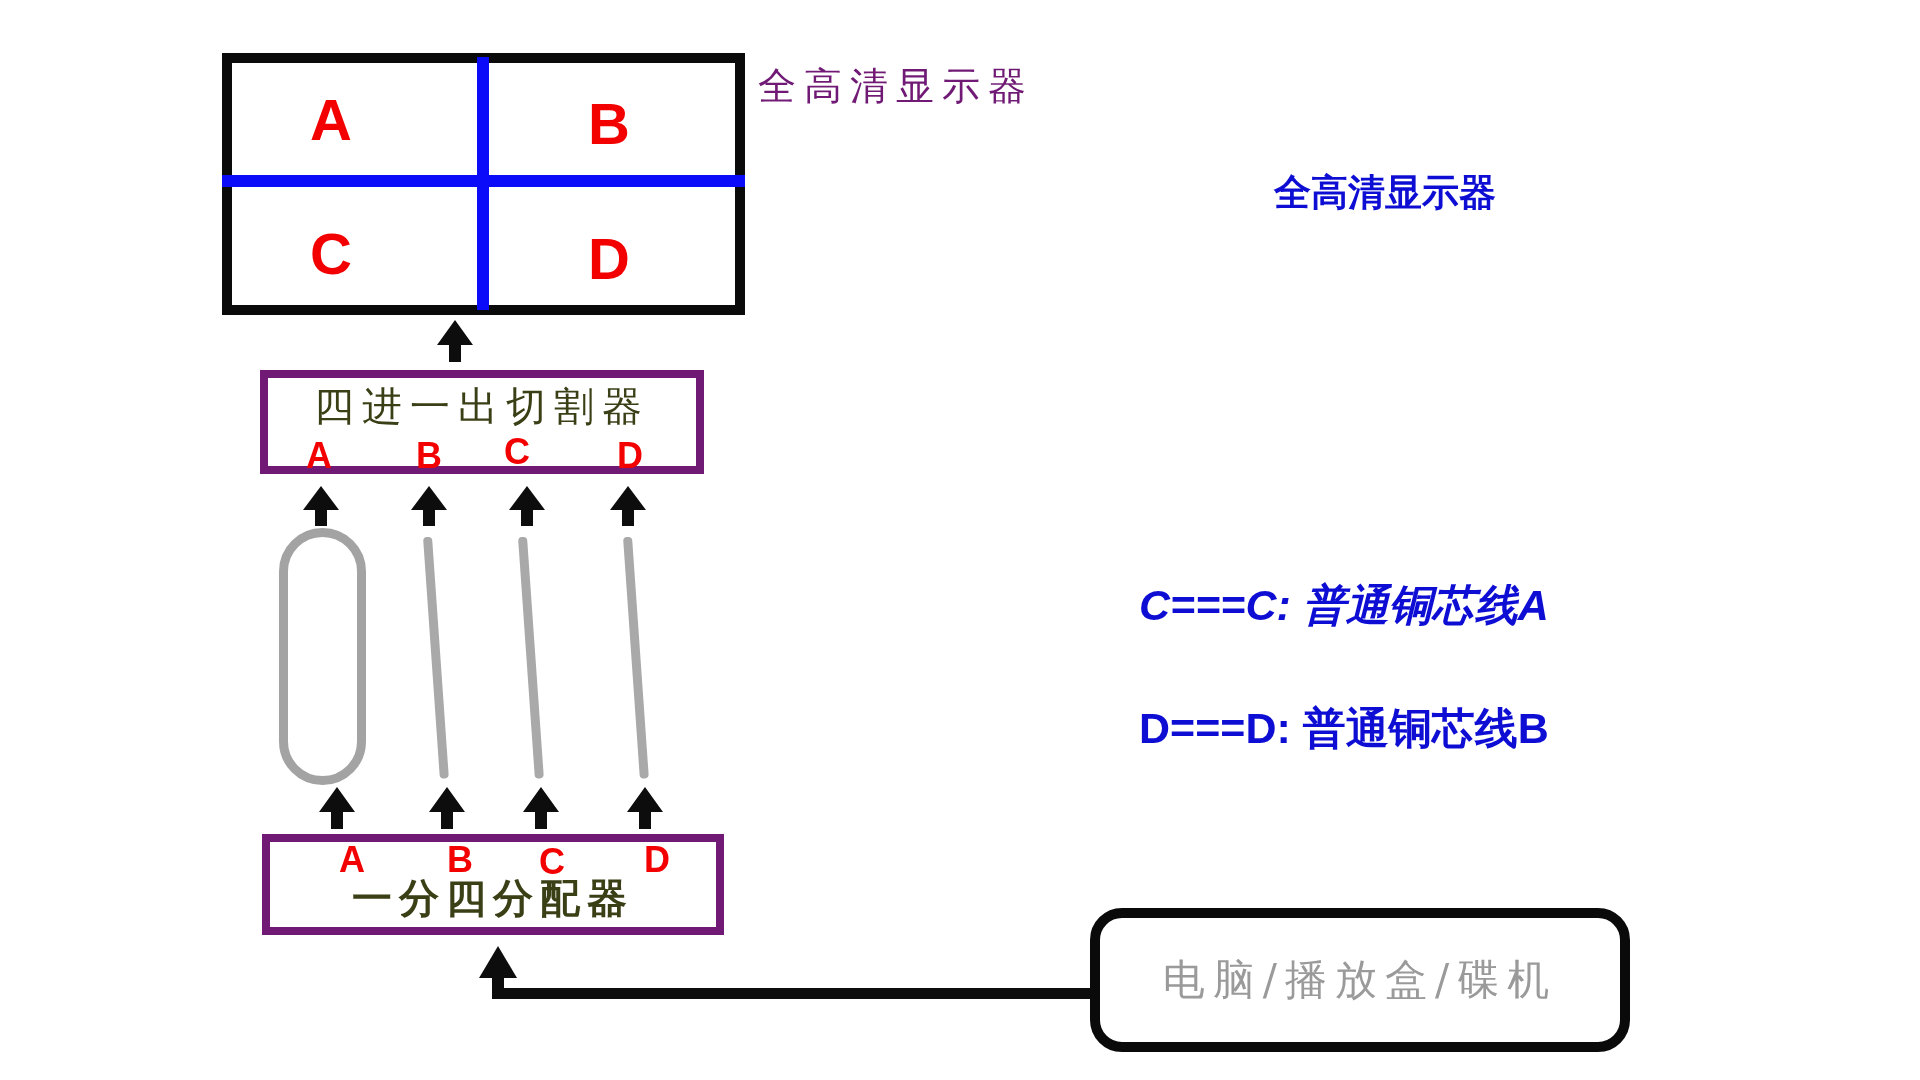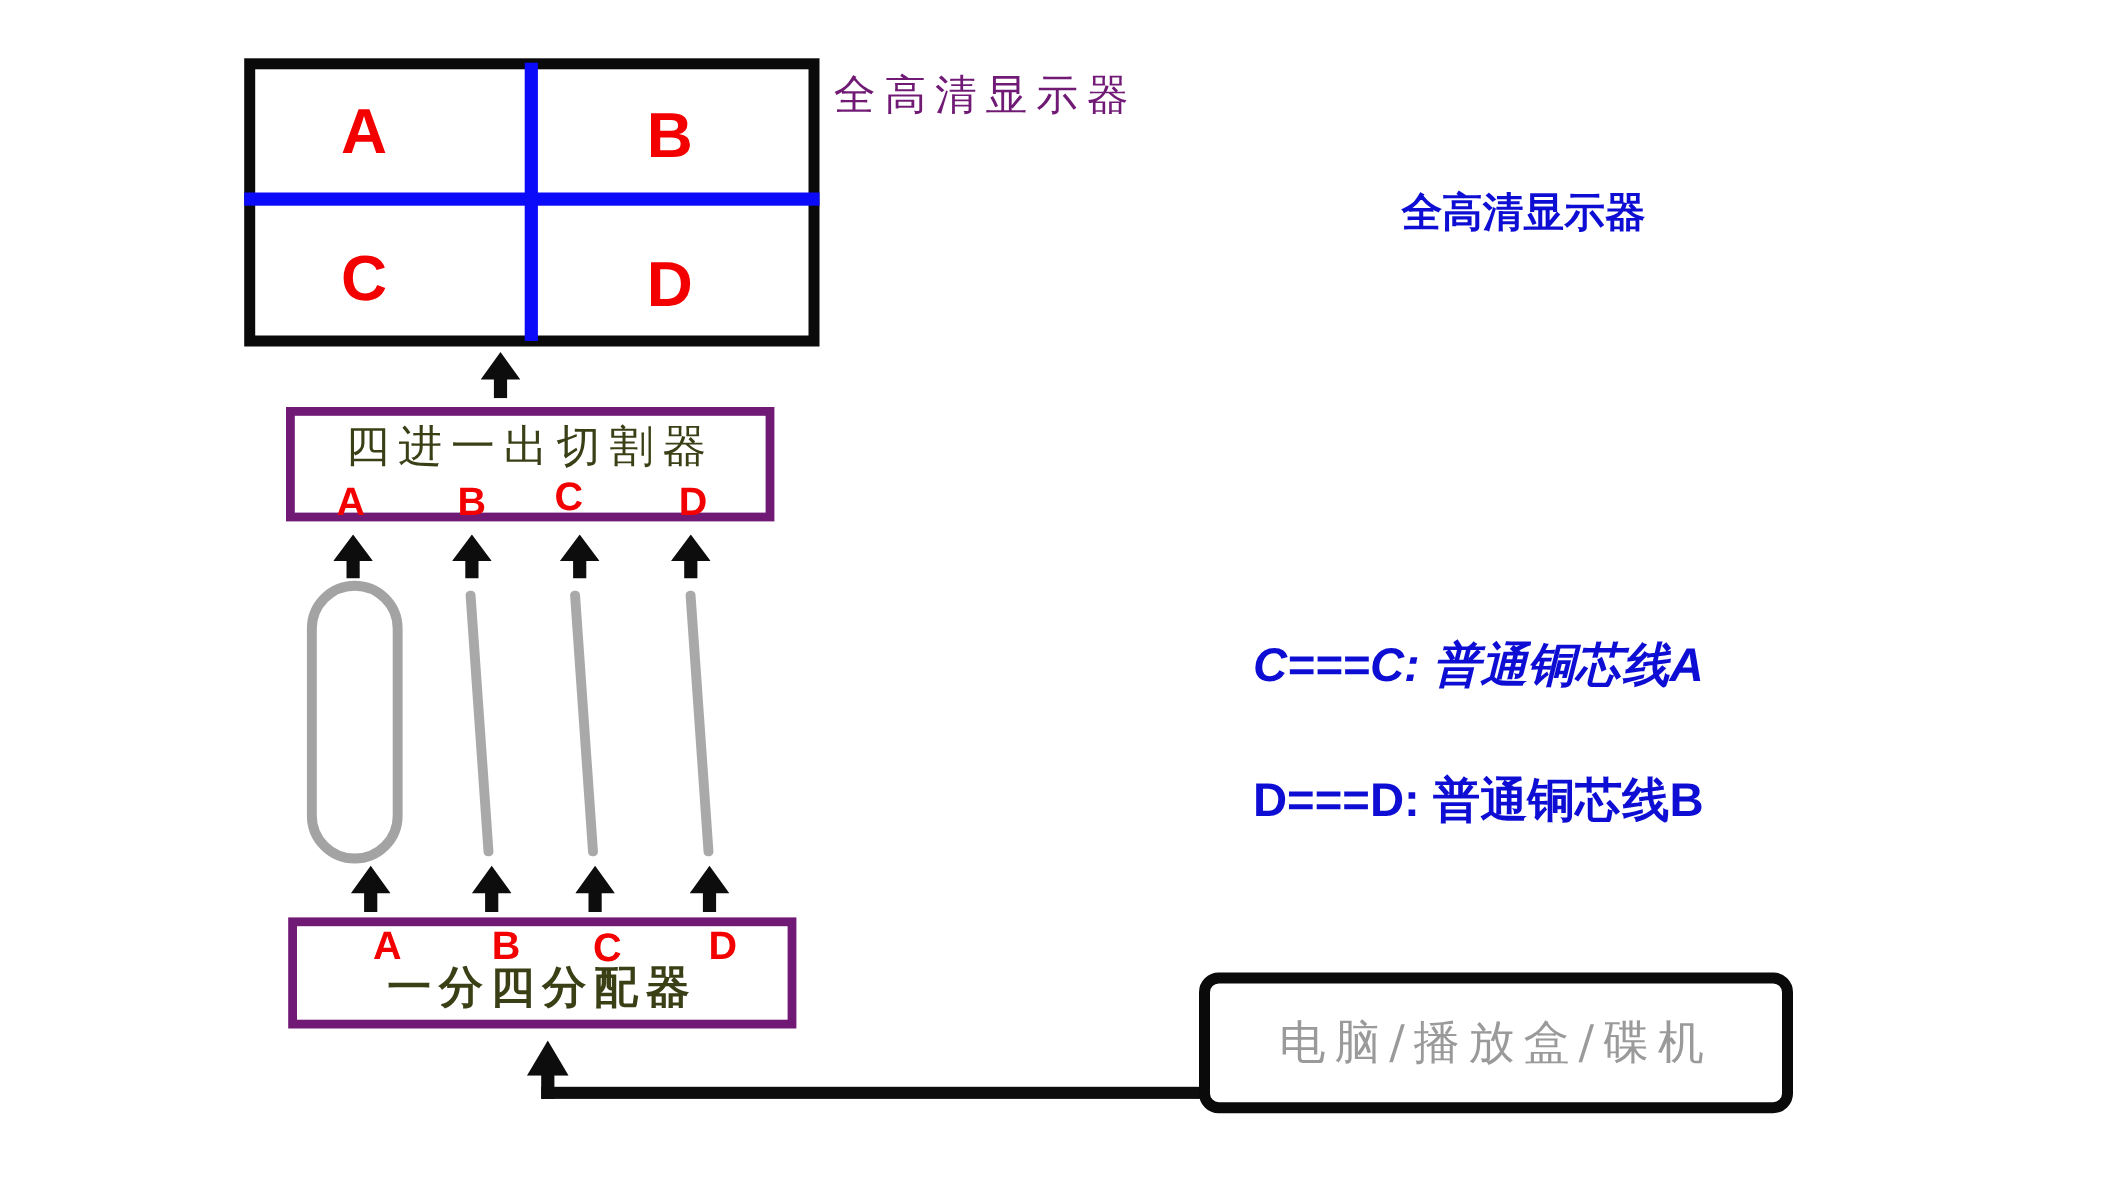--- a/index.html
+++ b/index.html
@@ -50,22 +50,22 @@
   .capsule{position:absolute;left:279px;top:528px;width:87px;height:257px;
     border:9px solid #a3a3a3;border-radius:44px;box-sizing:border-box;background:#fff;}
   .cable{position:absolute;top:537px;width:9px;height:242px;background:#a9a9a9;
     border-radius:4px;transform:rotate(-4deg);transform-origin:top center;}
   .cable-b{left:423px;} .cable-c{left:518px;} .cable-d{left:623px;}
   
   .conn-head{position:absolute;left:479px;top:946px;width:38px;height:32px;}
   .conn-head path{fill:#0d0d0d;}
   .conn-shaft{position:absolute;left:492px;top:976px;width:12px;height:23px;background:#0d0d0d;}
   .conn-hbar{position:absolute;left:492px;top:988px;width:600px;height:11px;background:#0d0d0d;}
-  .source-box{position:absolute;left:1090px;top:884px;width:540px;height:128px;
-    border:10px solid #0a0a0a;border-radius:18px;box-sizing:border-box;background:#fff;
+  .source-box{position:absolute;left:1090px;top:908px;width:540px;height:144px;
+    border:10px solid #0a0a0a;border-radius:32px;box-sizing:border-box;background:#fff;
     display:flex;align-items:center;justify-content:center;}
   .source-label{color:#9a9a9a;font-family:"DejaVu Serif","Liberation Serif",serif;
     font-size:42px;letter-spacing:8px;line-height:1;white-space:nowrap;}
   
   .legend-title{position:absolute;left:1150px;top:172px;width:470px;text-align:center;
     color:#0d0dd3;font-size:37px;font-weight:700;line-height:1.15;white-space:nowrap;}
   .legend-item{position:absolute;left:1139px;color:#0d0dd3;font-size:43px;
     font-weight:700;line-height:1;white-space:nowrap;}
   .li-a{top:339px;} .li-b{top:461px;} .li-c{top:584px;font-style:italic;} .li-d{top:707px;}
 </style>

